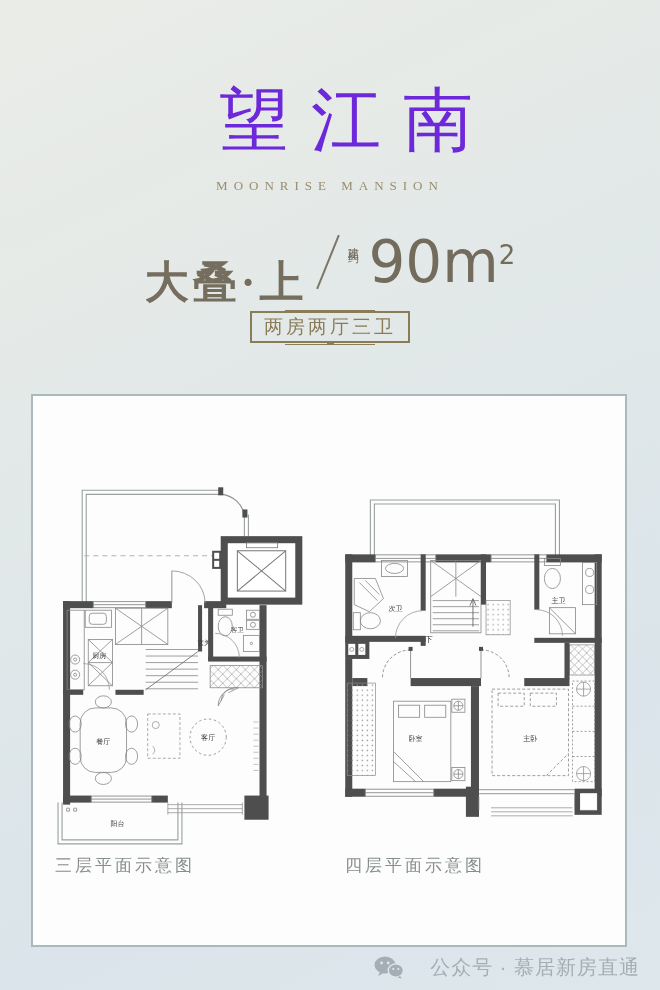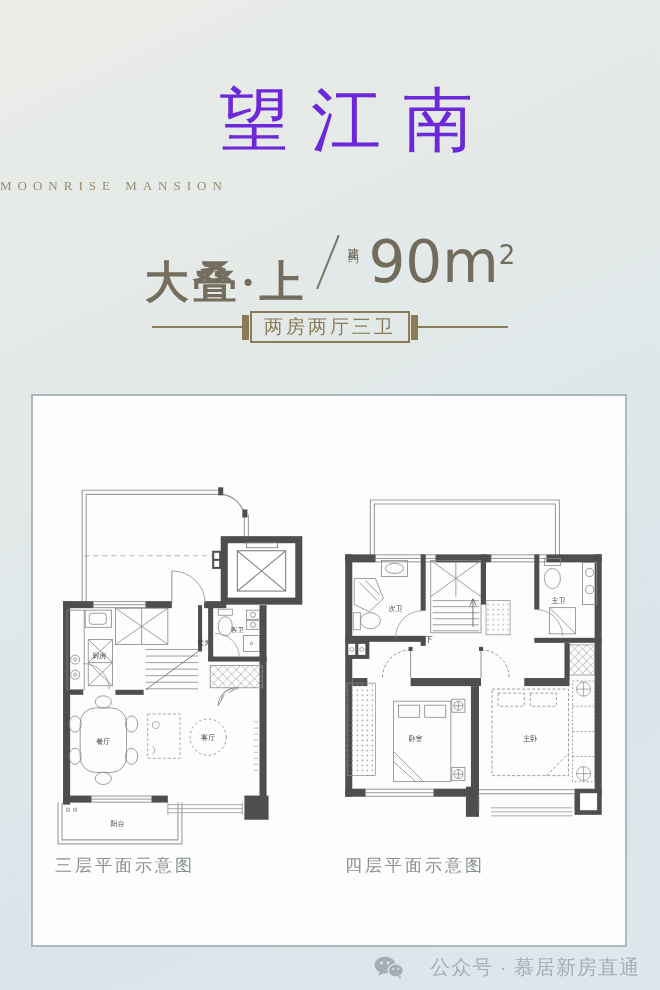--- a/index.html
+++ b/index.html
@@ -9,21 +9,21 @@
     background:linear-gradient(155deg,#eaece7 0%,#e3e9e8 35%,#dae4ea 75%,#dde7ec 100%);
   }
   .stage{position:relative;width:660px;height:990px;}
   
   .title{
     position:absolute;top:74px;left:0;width:660px;text-align:center;
     font-family:"Liberation Serif",serif;font-size:70px;font-weight:400;
     color:#6d28d9;letter-spacing:22px;padding-left:22px;box-sizing:border-box;margin-left:16px;
   }
   .subtitle{
-    position:absolute;top:178px;left:0;width:660px;
+    position:absolute;top:178px;left:0;width:660px;text-align:center;
     font-family:"Liberation Serif",serif;font-size:13px;color:#998d6e;
     letter-spacing:6px;
   }
   .spec-row{
     position:absolute;top:226px;left:0;width:660px;height:72px;
     display:flex;align-items:center;justify-content:center;
   }
   .unit-type{
     font-family:"Liberation Serif",serif;font-size:44px;font-weight:700;
     color:#756e5e;letter-spacing:4px;margin-top:40px;
@@ -37,21 +37,21 @@
     font-size:11px;color:#756e5e;letter-spacing:3px;height:48px;
     margin-right:8px;font-family:"Liberation Serif",serif;
   }
   .area-value{
     font-family:"DejaVu Sans",sans-serif;font-size:58px;font-weight:500;
     color:#736c5d;line-height:1;text-align:right;
   }
   .area-sup{font-size:26px;vertical-align:18px;font-weight:400;}
   .badge-row{
     position:absolute;top:310px;left:0;width:660px;height:34px;
-    display:flex;align-items:center;justify-content:center;
+    display:flex;align-items:center;justify-content:center;flex-direction:column;
   }
   .badge-line{width:90px;height:2px;background:#8b7c58;}
   .badge-cap{width:7px;height:25px;background:#8b7c58;}
   .badge-box{
     border:2px solid #8b7c58;padding:1px 12px;margin:0 1px;
     font-family:"Liberation Serif",serif;font-size:19px;color:#8b7c58;
     letter-spacing:3px;white-space:nowrap;
   }
   
   .panel{

